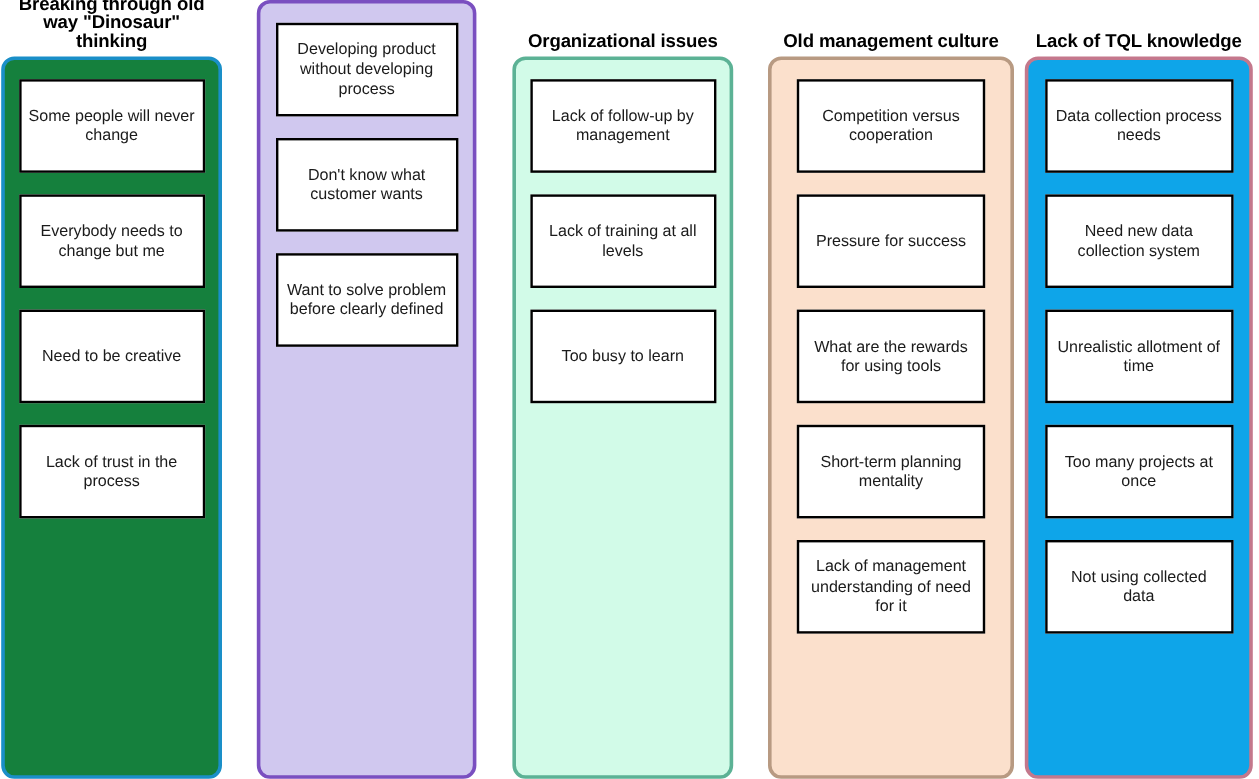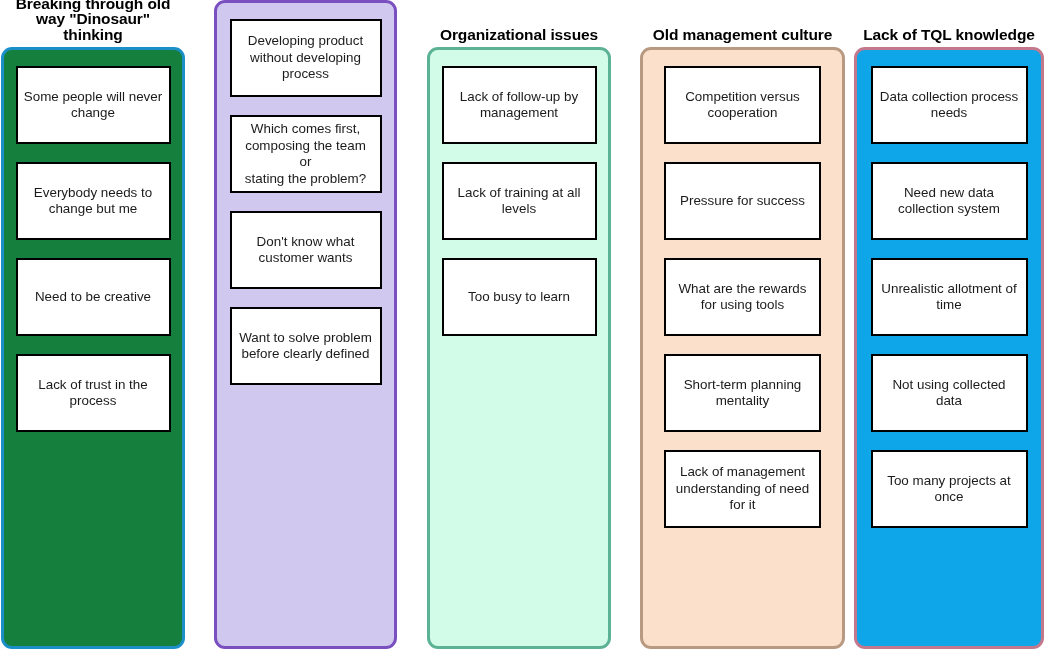--- a/index.html
+++ b/index.html
@@ -114,23 +114,20 @@
         <div class="card">Need to be creative</div>
         <div class="card">Lack of trust in the
 process</div>
       </div>
     </div>
     <div class="column col-1">
       <div class="col-body" style="background: rgb(208, 200, 239); border-color: rgb(122, 79, 192);">
         <div class="card">Developing product
 without developing
 process</div>
-        <div class="card">Which comes first,
-composing the team or
-stating the problem?</div>
         <div class="card">Don't know what
 customer wants</div>
         <div class="card">Want to solve problem
 before clearly defined</div>
       </div>
     </div>
     <div class="column col-2">
       <div class="col-header">Organizational issues</div>
       <div class="col-body" style="background: rgb(210, 251, 232); border-color: rgb(92, 178, 149);">
         <div class="card">Lack of follow-up by
@@ -157,18 +154,18 @@
     </div>
     <div class="column col-4">
       <div class="col-header">Lack of TQL knowledge</div>
       <div class="col-body" style="background: #0ea5e9; border-color: rgb(196, 120, 140);">
         <div class="card">Data collection process
 needs</div>
         <div class="card">Need new data
 collection system</div>
         <div class="card">Unrealistic allotment of
 time</div>
-        <div class="card">Not using collected data</div>
         <div class="card">Too many projects at
 once</div>
+        <div class="card">Not using collected data</div>
       </div>
     </div>
   </div>
 
 </body></html>

